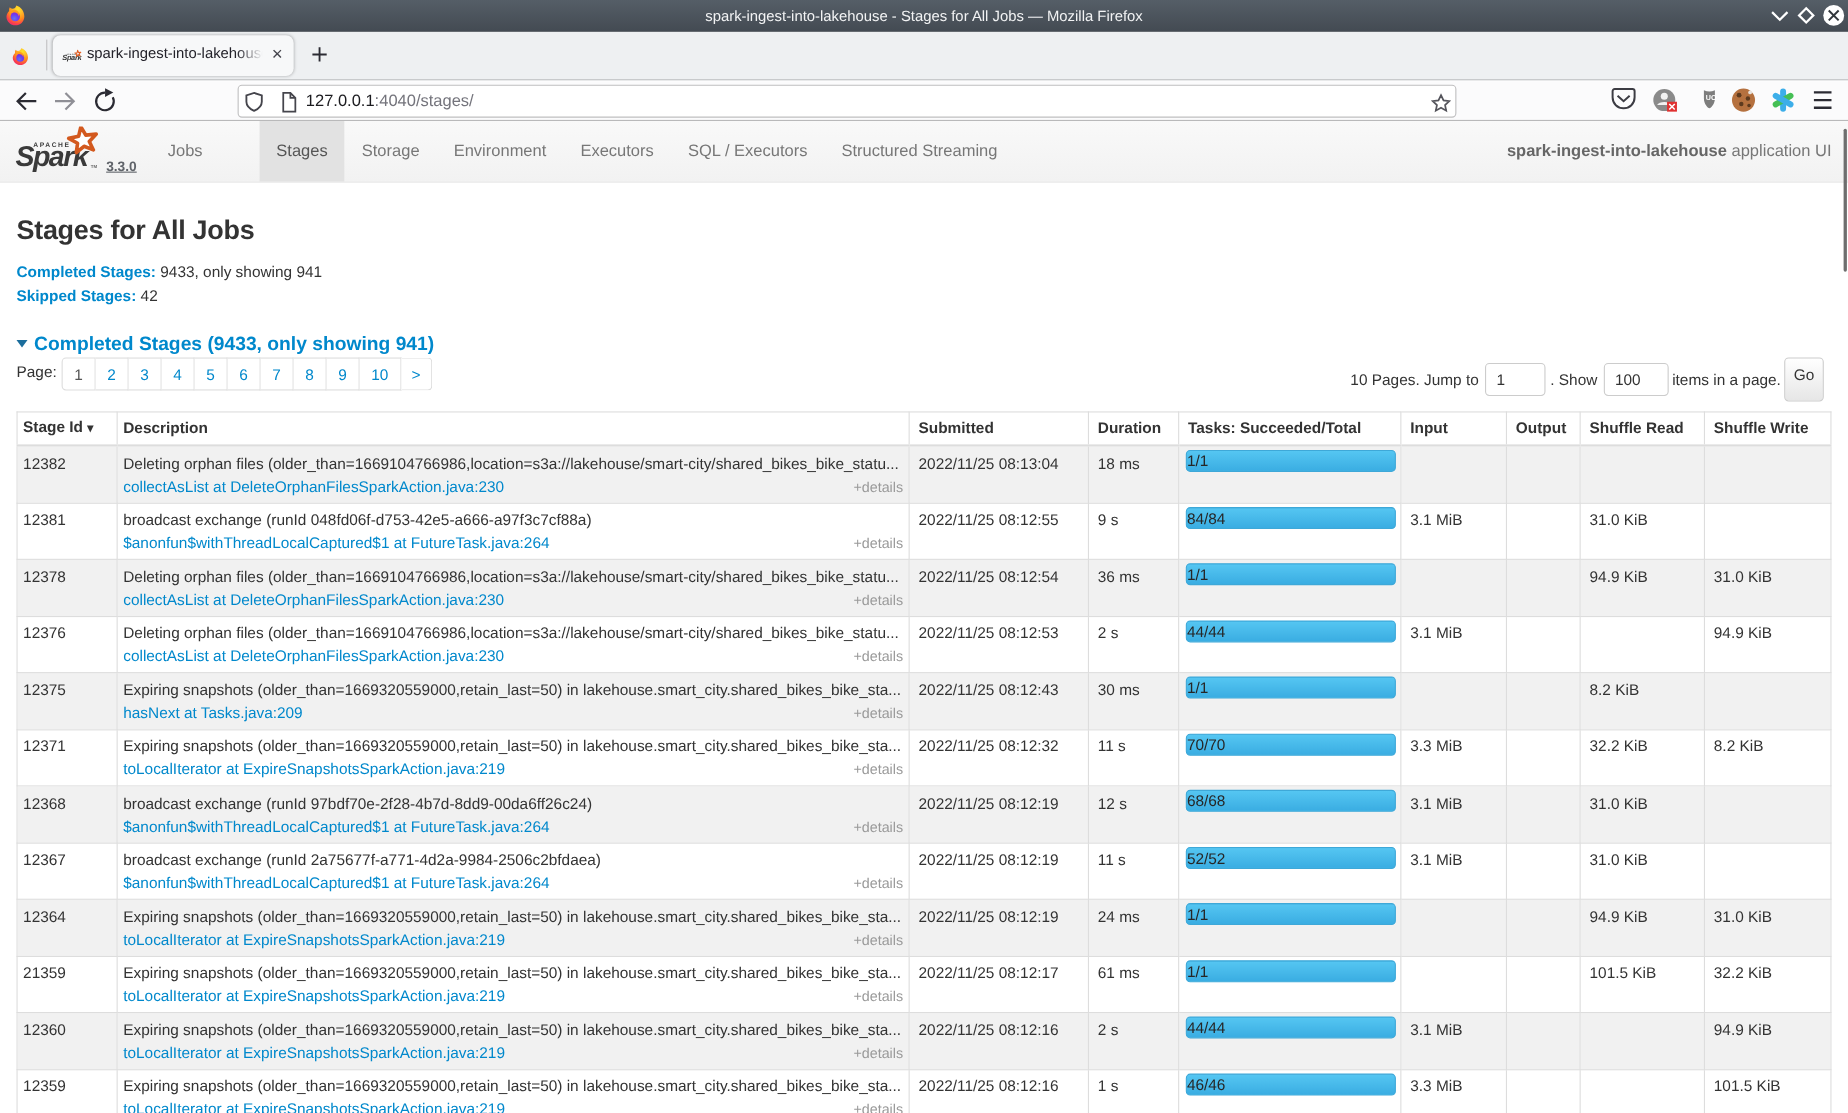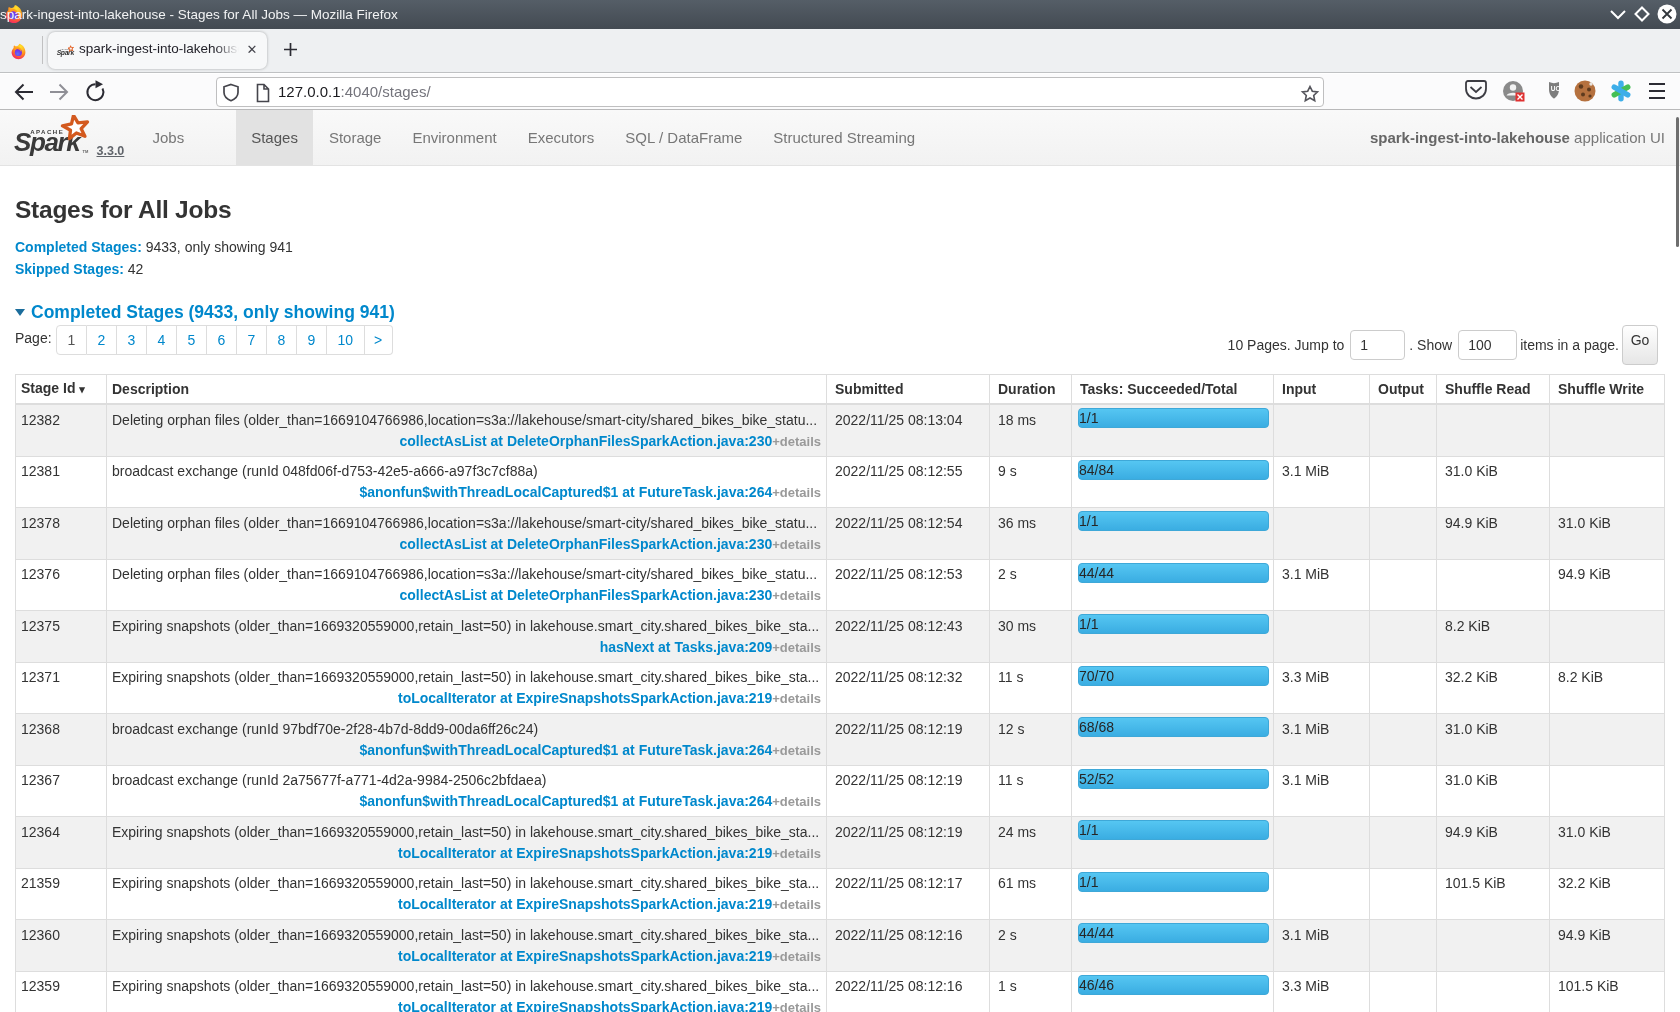--- a/index.html
+++ b/index.html
@@ -1,19 +1,19 @@
 <!DOCTYPE html>
 <html><head><meta charset="utf-8"><title>spark-ingest-into-lakehouse - Stages for All Jobs</title>
 <style>
 * { margin:0; padding:0; box-sizing:border-box; }
 html,body { width:1680px; height:1012px; overflow:hidden; font-family:"Liberation Sans", sans-serif; background:#fff; }
 a { color:#0088cc; text-decoration:none; }
 
 #titlebar { position:absolute; left:0; top:0; width:1680px; height:29px; background:linear-gradient(#555e67,#434a52); }
-#titlebar .title { position:absolute; left:0; right:0; top:0; height:29px; line-height:29px; text-align:left; color:#f2f3f4; font-size:13.5px; }
+#titlebar .title { position:absolute; left:0; right:0; top:0; height:29px; line-height:29px; text-align:center; color:#f2f3f4; font-size:13.5px; }
 #tabbar { position:absolute; left:0; top:29px; width:1680px; height:44px; background:#eef0f2; border-bottom:1px solid #bfc1c3; }
 #tabsep { position:absolute; left:42px; top:7px; width:1px; height:28px; background:#c0c0c1; }
 #tab { position:absolute; left:48px; top:3px; width:219px; height:37px; background:#f7f8f9; border-radius:7px; box-shadow:0 0 3px rgba(0,0,0,.3); }
 #tab .ttl { position:absolute; left:31px; top:9px; width:170px; height:19px; font-size:13.5px; color:#23222a; white-space:nowrap; overflow:hidden; -webkit-mask-image:linear-gradient(90deg,#000 80%,transparent 94%); }
 #tab .x { position:absolute; right:7px; top:10px; width:16px; height:16px; color:#44444c; font-size:13px; line-height:16px; text-align:center; }
 #newtab { position:absolute; left:283px; top:13px; width:15px; height:15px; }
 #toolbar { position:absolute; left:0; top:74px; width:1680px; height:36px; background:#fbfbfc; border-bottom:1px solid #b9b9ba; }
 #urlbar { position:absolute; left:216px; top:3px; width:1108px; height:30px; background:#fff; border:1px solid #bfbfc0; border-radius:4px; }
 #urlbar .txt { position:absolute; left:61px; top:5px; font-size:15px; color:#1b1b1f; white-space:nowrap; }
 #urlbar .txt .dim { color:#74747c; }
@@ -46,21 +46,21 @@
 #pagerright input.w2 { width:59px; }
 #pagerright .go { display:inline-block; width:36px; height:40px; line-height:28px; text-align:center; background:linear-gradient(#fff,#e6e6e6); border:1px solid #ccc; border-radius:4px; color:#333; font-size:14px; margin-left:3px; }
 
 #stagetable { position:absolute; left:0; top:208px; width:1649px; border-collapse:collapse; table-layout:fixed; font-size:14px; color:#333; }
 #stagetable th, #stagetable td { border:1px solid #dddddd; padding:4.25px 8px; vertical-align:top; line-height:21px; text-align:left; overflow:hidden; }
 #stagetable th { border-bottom:2px solid #ddd; font-size:14px; vertical-align:middle; padding:3.2px 8px; }
 #stagetable tbody tr:nth-child(odd) { background:#f1f1f1; }
 #stagetable .c-id, #stagetable .c-desc, #stagetable th.h-id, #stagetable th.h-desc { padding-left:5px; }
 #stagetable .c-desc { padding-right:5px; }
 .d1 { white-space:nowrap; overflow:hidden; }
-.d2 { display:flex; justify-content:flex-end;font-weight:bold; }
+.d2 { display:flex; justify-content:space-between; }
 .det { color:#999; font-size:13px; }
 .c-task { padding:3px 4px 0 6px !important; }
 .bar { height:20px; border-radius:4px; background:linear-gradient(#55c6f2,#3aade2); border:1px solid #3ea8d8; text-align:left; line-height:19px; color:#262626; }
 
 #sbar { position:absolute; left:1668px; top:110px; width:12px; height:902px; }
 #sthumb { position:absolute; left:7.5px; top:7px; width:3px; height:130px; background:#6e6e6e; border-radius:1.5px; }
 </style></head>
 <body>
 <div id="titlebar">
   <svg viewBox="0 0 32 32" width="20" height="20" style="position:absolute;left:4px;top:4px">
@@ -168,21 +168,21 @@
 <div id="page">
   <div id="navbar">
     <svg width="95" height="52" viewBox="0 0 95 52" style="position:absolute;left:13px;top:5px">
 <text x="17.2" y="18.7" font-family="Liberation Sans, sans-serif" font-size="6.1" font-weight="bold" letter-spacing="1.45" fill="#3a3a3a">APACHE</text>
 <text x="1" y="35.5" font-family="Liberation Sans, sans-serif" font-size="26" font-weight="bold" font-style="italic" fill="#3a3a3a" letter-spacing="-1.4">Spark</text>
 <text x="69.5" y="37.5" font-family="Liberation Sans, sans-serif" font-size="4" font-weight="bold" fill="#666">TM</text>
 <path d="M60.5 0.3 L65.0 7.8 L74.5 6.9 L68.2 13.7 L71.9 21.3 L63.4 18.0 L56.4 23.6 L57.5 15.2 L49.5 10.8 L58.5 8.8 Z" fill="#fff" stroke="#d3591e" stroke-width="3.3" stroke-linejoin="round"></path>
 </svg>
     <div class="ver">3.3.0</div>
     <ul>
-      <li>Jobs</li><li class="active">Stages</li><li>Storage</li><li>Environment</li><li>Executors</li><li>SQL / DataFrame</li><li>Structured Streaming</li>
+      <li>Jobs</li><li class="active">Stages</li><li>Storage</li><li>Environment</li><li>Executors</li><li>SQL / Executors</li><li>Structured Streaming</li>
     </ul>
     <div class="appname"><b>spark-ingest-into-lakehouse</b> application UI</div>
   </div>
   <div id="content">
     <h3 class="pagetitle">Stages for All Jobs</h3>
     <div id="sumlist">
       <div><a>Completed Stages:</a> 9433, only showing 941</div>
       <div><a>Skipped Stages:</a> 42</div>
     </div>
     <h4 class="collapsible"><span class="caret"></span>Completed Stages (9433, only showing 941)</h4>

